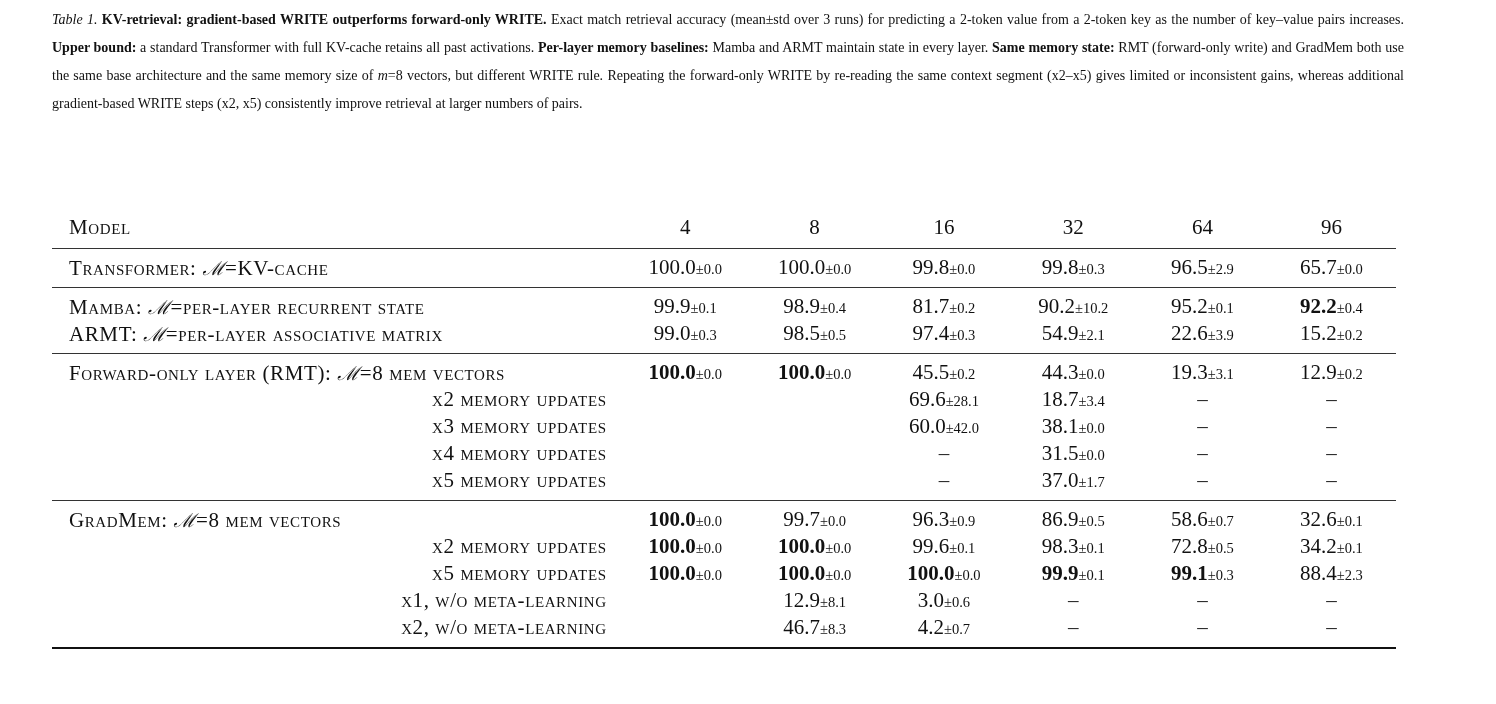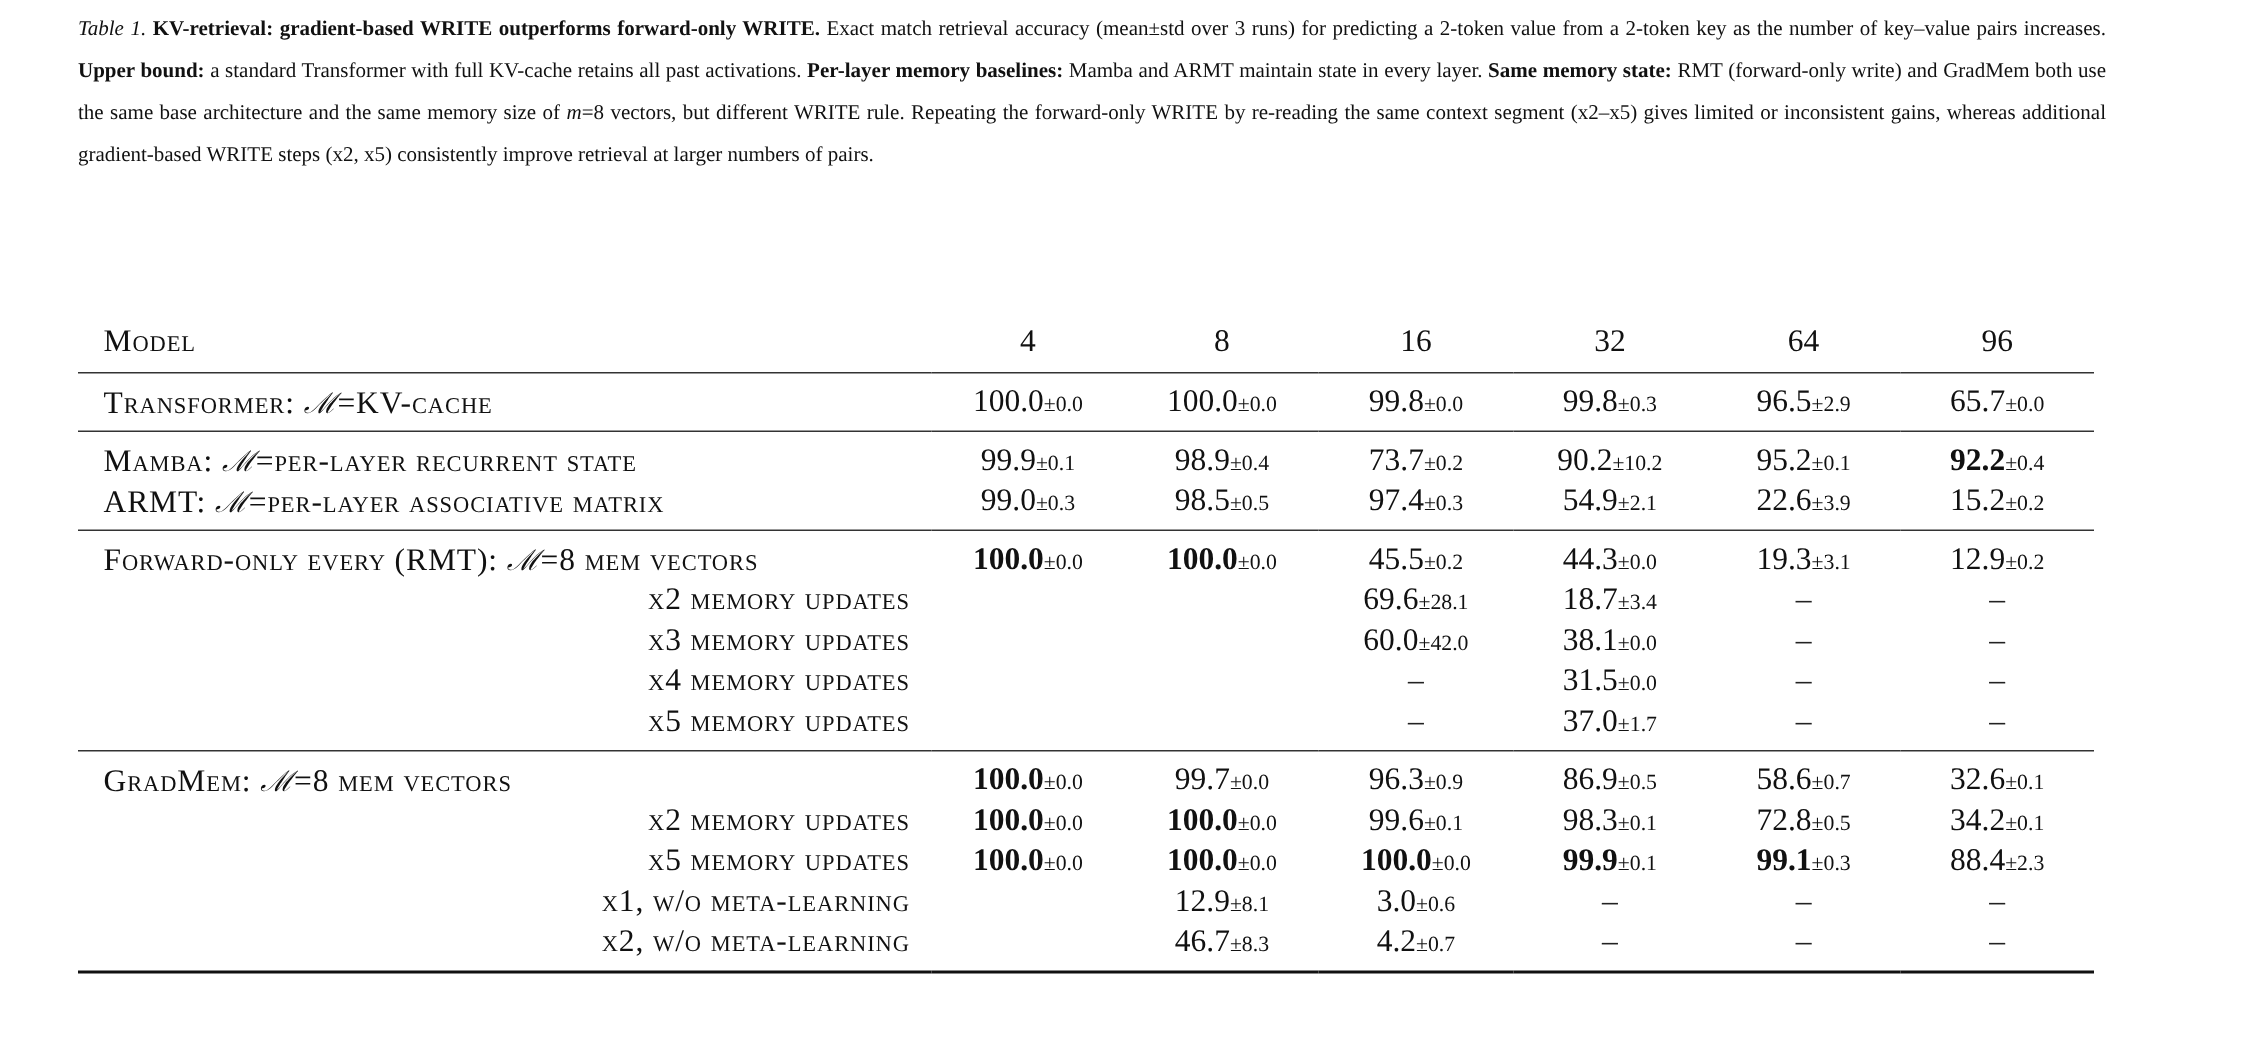--- a/index.html
+++ b/index.html
@@ -66,36 +66,36 @@
         <td class="num"><span class="mean">100.0</span><span class="std">±0.0</span></td>
         <td class="num"><span class="mean">99.8</span><span class="std">±0.0</span></td>
         <td class="num"><span class="mean">99.8</span><span class="std">±0.3</span></td>
         <td class="num"><span class="mean">96.5</span><span class="std">±2.9</span></td>
         <td class="num"><span class="mean">65.7</span><span class="std">±0.0</span></td>
       </tr>
       <tr class="row first mid-rule">
         <td class="model sc"><span>Mamba: </span><span class="calm">ℳ</span><span>=per-layer recurrent state</span></td>
         <td class="num"><span class="mean">99.9</span><span class="std">±0.1</span></td>
         <td class="num"><span class="mean">98.9</span><span class="std">±0.4</span></td>
-        <td class="num"><span class="mean">73.7</span><span class="std">±0.2</span></td>
+        <td class="num"><span class="mean">81.7</span><span class="std">±0.2</span></td>
         <td class="num"><span class="mean">90.2</span><span class="std">±10.2</span></td>
         <td class="num"><span class="mean">95.2</span><span class="std">±0.1</span></td>
         <td class="num bold"><span class="mean">92.2</span><span class="std">±0.4</span></td>
       </tr>
       <tr class="row last">
         <td class="model sc"><span>ARMT: </span><span class="calm">ℳ</span><span>=per-layer associative matrix</span></td>
         <td class="num"><span class="mean">99.0</span><span class="std">±0.3</span></td>
         <td class="num"><span class="mean">98.5</span><span class="std">±0.5</span></td>
         <td class="num"><span class="mean">97.4</span><span class="std">±0.3</span></td>
         <td class="num"><span class="mean">54.9</span><span class="std">±2.1</span></td>
         <td class="num"><span class="mean">22.6</span><span class="std">±3.9</span></td>
         <td class="num"><span class="mean">15.2</span><span class="std">±0.2</span></td>
       </tr>
       <tr class="row first mid-rule">
-        <td class="model sc"><span>Forward-only every (RMT): </span><span class="calm">ℳ</span><span>=8 mem vectors</span></td>
+        <td class="model sc"><span>Forward-only layer (RMT): </span><span class="calm">ℳ</span><span>=8 mem vectors</span></td>
         <td class="num bold"><span class="mean">100.0</span><span class="std">±0.0</span></td>
         <td class="num bold"><span class="mean">100.0</span><span class="std">±0.0</span></td>
         <td class="num"><span class="mean">45.5</span><span class="std">±0.2</span></td>
         <td class="num"><span class="mean">44.3</span><span class="std">±0.0</span></td>
         <td class="num"><span class="mean">19.3</span><span class="std">±3.1</span></td>
         <td class="num"><span class="mean">12.9</span><span class="std">±0.2</span></td>
       </tr>
       <tr class="row">
         <td class="model sc sub"><span>x2 memory updates</span></td>
         <td class="num"><span class="mean"></span><span class="std"></span></td>

